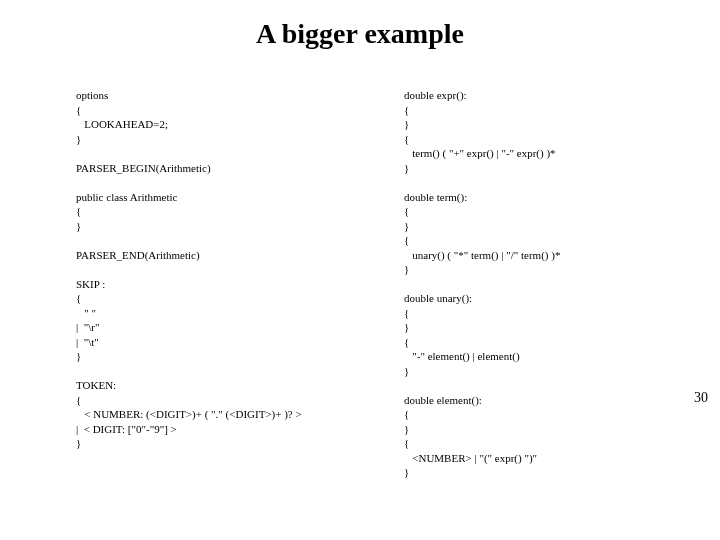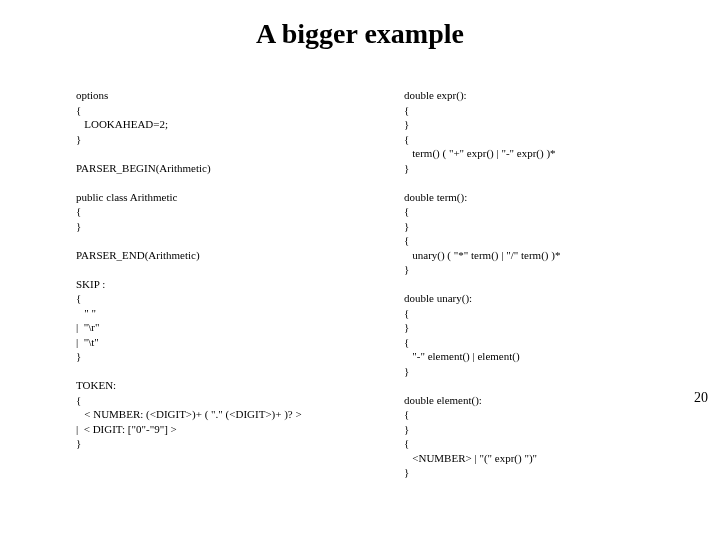--- a/index.html
+++ b/index.html
@@ -98,14 +98,14 @@
 {
    "-" element() | element()
 }
 
 double element():
 {
 }
 {
    &lt;NUMBER&gt; | "(" expr() ")"
 }</div>
-  <div class="page-num">20</div>
+  <div class="page-num">30</div>
 </div>
 
 </body></html>

